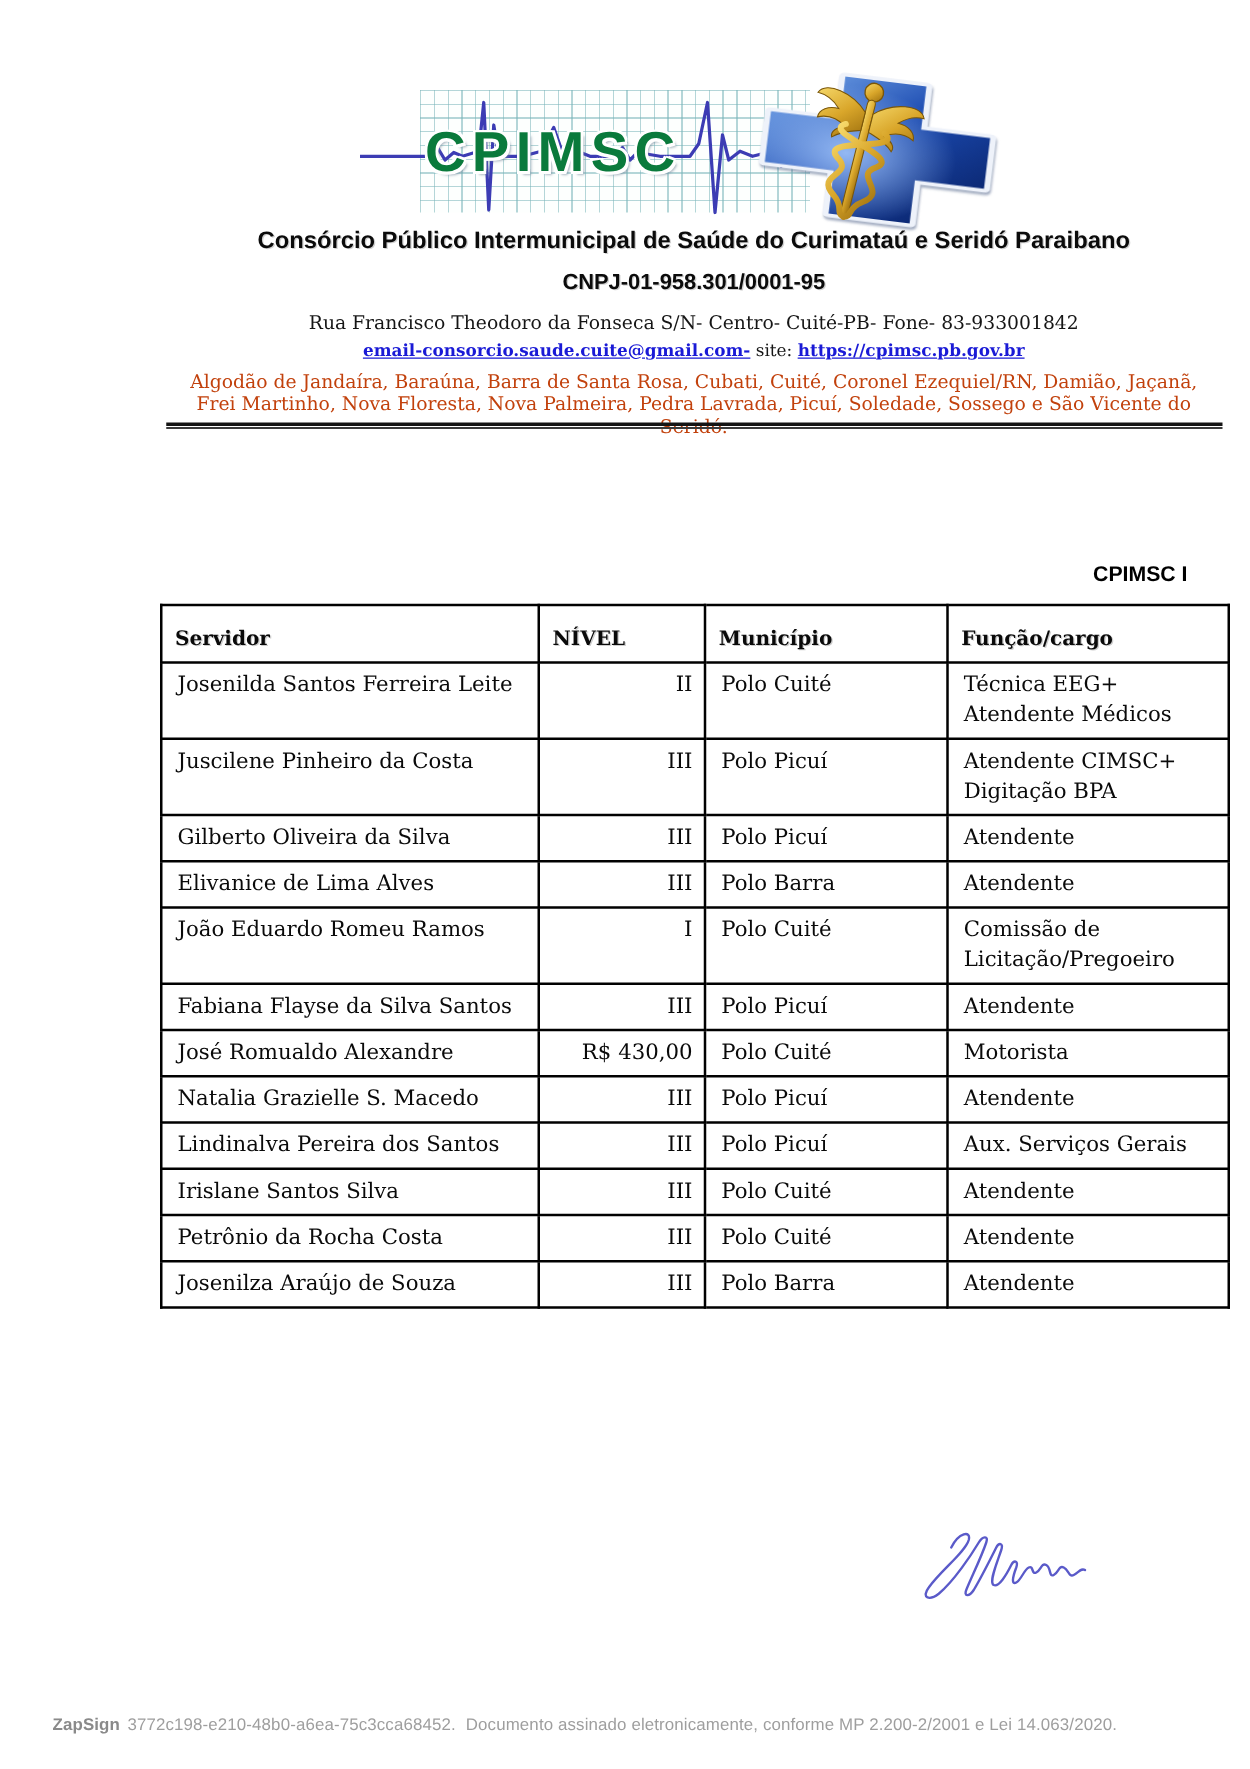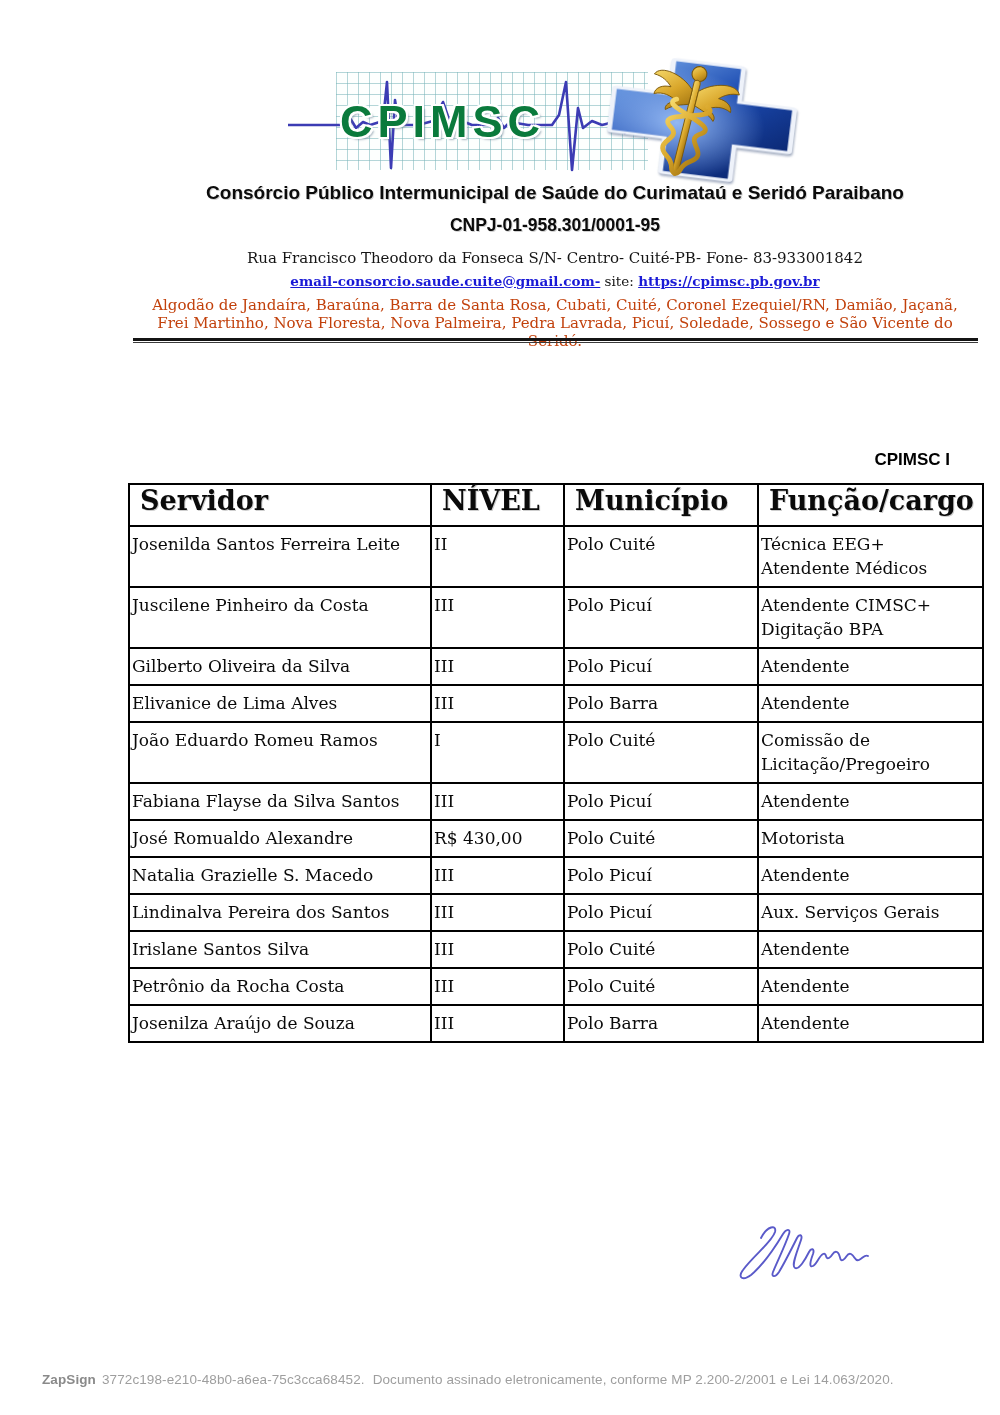--- a/index.html
+++ b/index.html
@@ -63,25 +63,25 @@
     position:absolute; right:50px; top:450px;
     font-family:"Liberation Sans", sans-serif; font-weight:bold; font-size:17px; color:#000;
   }
   .roster {
     position:absolute; left:128px; top:483px; width:854px;
     border-collapse:collapse; table-layout:fixed;
     font-family:"DejaVu Serif", serif; font-size:17px; color:#0a0a0a;
   }
   .roster th, .roster td { border:2px solid #000; vertical-align:top; }
   .roster th {
-    font-size:27px; font-weight:bold; text-align:left; padding:0 10px 9px 10px;
+    font-size:16px; font-weight:bold; text-align:left; padding:16px 10px 9px 10px;
     text-shadow:1px 1px 0 rgba(130,130,130,.4);
   }
-  .roster td { padding:5px 9px 6px 2px; line-height:24px; }
-  .roster td.c { text-align:left; }
+  .roster td { padding:5px 9px 6px 12px; line-height:24px; }
+  .roster td.c { text-align:right; }
 
   
   .signature { position:absolute; left:733px; top:1222px; width:140px; height:60px; }
   .footer {
     position:absolute; left:42px; top:1372px;
     font-family:"Liberation Sans", sans-serif; font-size:13.5px; color:#9e9e9e;
     letter-spacing:.1px;
   }
   .footer .brand { font-weight:bold; color:#8a8a8a; margin-right:6px; }
   .footer .docid { margin-right:8px;margin-top:48px; }

